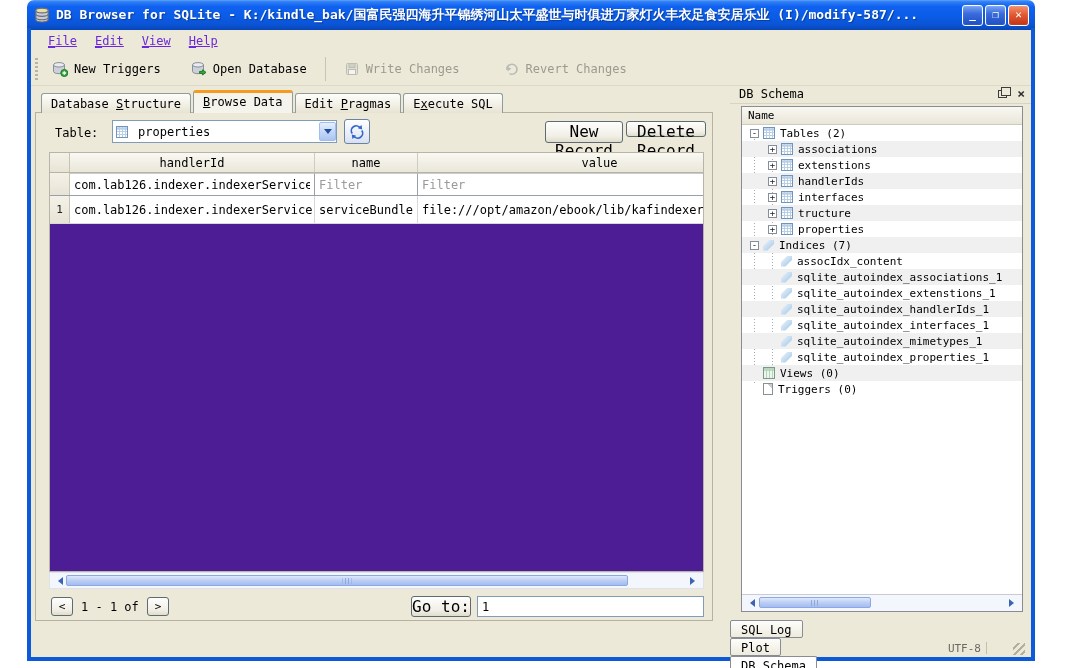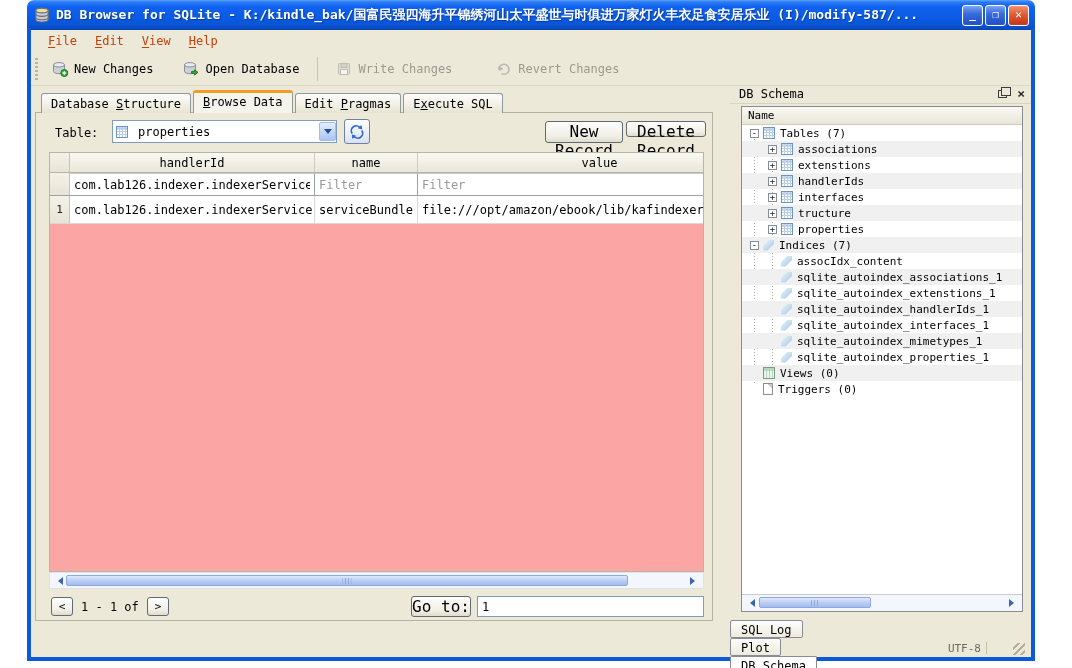--- a/index.html
+++ b/index.html
@@ -16,21 +16,21 @@
     background:linear-gradient(180deg,#7aa4f4 0%,#3a6cdc 40%,#1e4fc4 100%);box-shadow:inset 0 0 2px #fff3;}
   .win-btn.close{background:linear-gradient(180deg,#f0926f 0%,#e25a34 45%,#c23314 100%);}
   .win-btn span{line-height:10px;}
   .b-left,.b-right{position:absolute;top:28px;width:4px;height:629px;background:#0c59da;}
   .b-left{left:0;} .b-right{left:1004px;}
   .b-bottom{position:absolute;left:0;top:657px;width:1008px;height:4px;background:#0c59da;}
   .client{position:absolute;left:4px;top:30px;width:1000px;height:627px;background:#ece9d8;}
 
   .menubar{position:absolute;left:4px;top:30px;width:1000px;height:22px;display:flex;align-items:center;
     padding-left:8px;font-size:12px;background:#ece9d8;}
-  .menu-item{padding:2px 9px;color:#c2410c;}
+  .menu-item{padding:2px 9px;color:#6d28d9;text-decoration:underline;}
   .menu-item u{text-underline-offset:2px;}
 
   .toolbar{position:absolute;left:4px;top:52px;width:1000px;height:34px;display:flex;align-items:center;
     border-bottom:1px solid #ddd9c8;}
   .tb-handle{width:3px;height:22px;margin-left:4px;margin-right:6px;
     background:repeating-linear-gradient(180deg,#b8b4a4 0 2px,transparent 2px 4px);}
   .tool-btn{display:flex;align-items:center;gap:6px;padding:4px 8px;font-size:12px;color:#000;border-radius:3px;}
   .tool-btn.disabled{color:#9c9a8f;}
   .tb-sep{width:1px;height:24px;background:#c8c4b4;margin:0 10px;}
 
@@ -48,21 +48,21 @@
   .combo-btn{margin-left:auto;width:17px;height:19px;border:1px solid #9ebdf0;border-radius:2px;
     background:linear-gradient(#e8effc,#c6d8f8 50%,#aac4f2);display:flex;align-items:center;justify-content:center;}
   .combo-btn i{display:block;width:0;height:0;border:4px solid transparent;border-top:5px solid #1f4e9c;margin-top:4px;}
   .sq-btn{position:absolute;left:317px;top:119px;width:26px;height:25px;border:1px solid #6b82a0;border-radius:3px;
     background:linear-gradient(#ffffff,#e8edf8 60%,#d8e0f0);display:flex;align-items:center;justify-content:center;}
   .xp-btn{border:1px solid #5f6a72;border-radius:3px;background:linear-gradient(#fefefe,#f1efe6 70%,#e0ddcc);
     font-size:16px;font-family:"DejaVu Sans Mono",monospace;padding:0;}
   .btn-new{position:absolute;left:518px;top:121px;width:78px;height:22px;}
   .btn-del{position:absolute;left:599px;top:121px;width:80px;height:16px;}
 
-  .grid{position:absolute;left:22px;top:152px;width:655px;height:420px;border:1px solid #b8b5a8;background:#fca5a5;overflow:hidden;}
+  .grid{position:absolute;left:22px;top:152px;width:655px;height:420px;border:1px solid #b8b5a8;background:#4c1d95;overflow:hidden;}
   .grid-inner{position:absolute;left:0;top:0;width:732px;}
   .g-header{display:flex;height:20px;background:linear-gradient(#f9f8f2,#eae7d9);border-bottom:1px solid #b8b4a4;}
   .g-h{border-right:1px solid #cfccbc;font-size:12px;display:flex;align-items:center;justify-content:center;}
   .g-corner,.g-rowhead{width:20px;flex:none;background:linear-gradient(#f4f2e8,#e7e4d6);border-right:1px solid #c6c3b2;
     font-size:11px;display:flex;align-items:center;justify-content:center;color:#222;}
   .c1{width:245px;flex:none;} .c2{width:103px;flex:none;} .c3{width:364px;flex:none;}
   .g-filter{display:flex;height:23px;border-bottom:1px solid #9aa0a8;}
   .g-filter .g-rowhead{border-bottom:none;}
   .g-f{border-right:1px solid #9aa0a8;border-top:1px solid #c8ccd0;background:#fff;}
   .g-f input{width:100%;height:100%;border:none;outline:none;padding:0 4px;font-size:12px;
@@ -185,21 +185,21 @@
     <span class="tb-handle"></span>
     <span class="tool-btn">
       <span>
         <svg width="16" height="16" viewBox="0 0 16 16">
           <path d="M1.5 3.8 v6.6 c0 1.3 2.6 2.3 5.5 2.3 s5.5-1 5.5-2.3 V3.8" fill="#ccd0da" stroke="#8a8f98"></path>
           <ellipse cx="7" cy="3.8" rx="5.5" ry="2.2" fill="#e9ebf1" stroke="#8a8f98"></ellipse>
           <circle cx="12.3" cy="12" r="3.5" fill="#35a838" stroke="#1c7a28"></circle>
           <path d="M12.3 10.2 v3.6 M10.5 12 h3.6" stroke="#fff" stroke-width="1.3"></path>
         </svg>
       </span>
-      <span>New Changes</span>
+      <span>New Triggers</span>
     </span>
     <span class="tool-btn" style="margin-left:14px">
       <span>
         <svg width="16" height="16" viewBox="0 0 16 16">
           <path d="M1.5 3.8 v6.6 c0 1.3 2.6 2.3 5.5 2.3 s5.5-1 5.5-2.3 V3.8" fill="#ccd0da" stroke="#8a8f98"></path>
           <ellipse cx="7" cy="3.8" rx="5.5" ry="2.2" fill="#e9ebf1" stroke="#8a8f98"></ellipse>
           <polygon points="8.6,10.4 11.6,10.4 11.6,8.8 15,11.4 11.6,14 11.6,12.4 8.6,12.4" fill="#35a838" stroke="#1c7a28"></polygon>
         </svg>
       </span>
       <span>Open Database</span>
@@ -300,21 +300,21 @@
     <span class="float-icon"></span>
     <span class="dock-close">×</span>
   </div>
 
   <div class="tree-frame">
     <div class="tree-header">Name</div>
     <div class="tree-rows">
         <div class="tree-row d0">
           <span class="expander">-</span>
           <span class="ticon ti-table"></span>
-          <span class="tlabel">Tables (7)</span>
+          <span class="tlabel">Tables (2)</span>
         </div>
         <div class="tree-row d1 alt">
           <span class="expander">+</span>
           <span class="ticon ti-table"></span>
           <span class="tlabel">associations</span>
         </div>
         <div class="tree-row d1">
           <span class="expander">+</span>
           <span class="ticon ti-table"></span>
           <span class="tlabel">extenstions</span>

